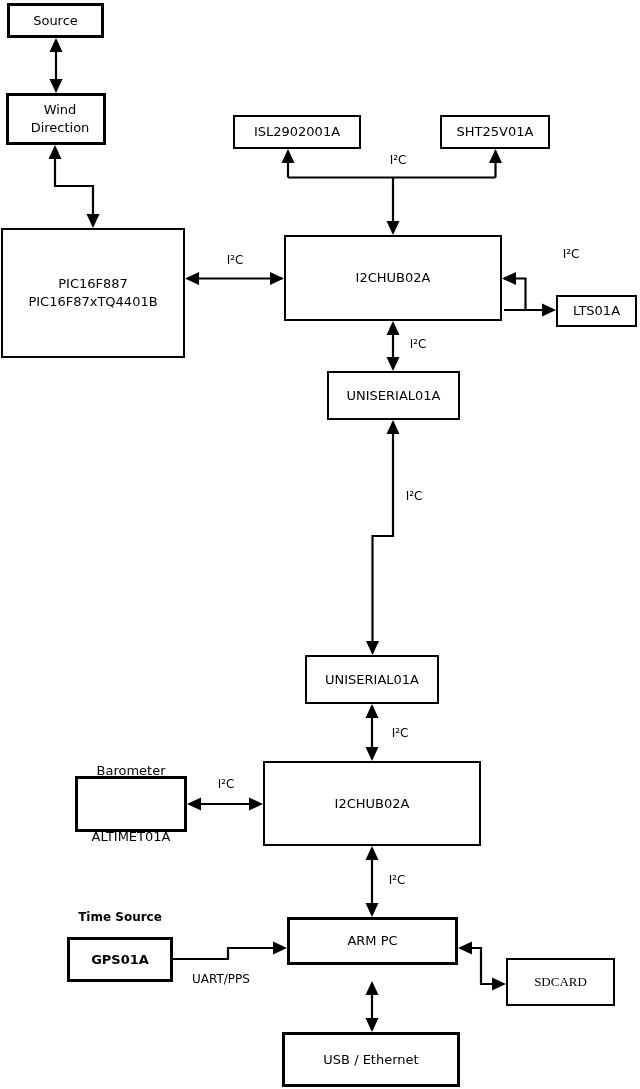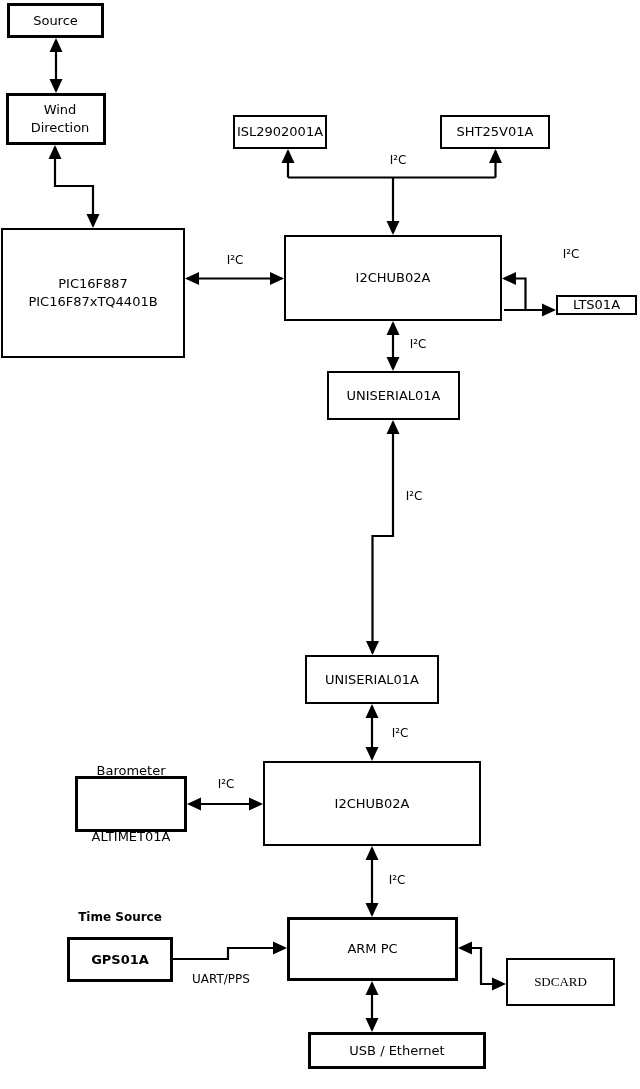--- a/index.html
+++ b/index.html
@@ -122,33 +122,33 @@
   <div class="box thick" style="left:6px;top:93px;width:100px;height:52px;padding-left:8px;">
     <span>Wind</span>
     <span>Direction</span>
   </div>
 
   <div class="box" style="left:1px;top:228px;width:184px;height:130px;">
     <span>PIC16F887</span>
     <span>PIC16F87xTQ4401B</span>
   </div>
 
-  <div class="box" style="left:233px;top:115px;width:94px;height:34px;">
+  <div class="box" style="left:233px;top:115px;width:128px;height:34px;">
     <span>ISL2902001A</span>
   </div>
 
   <div class="box" style="left:440px;top:115px;width:110px;height:34px;">
     <span>SHT25V01A</span>
   </div>
 
   <div class="box" style="left:284px;top:235px;width:218px;height:86px;">
     <span>I2CHUB02A</span>
   </div>
 
-  <div class="box" style="left:556px;top:295px;width:81px;height:20px;">
+  <div class="box" style="left:556px;top:295px;width:81px;height:32px;">
     <span>LTS01A</span>
   </div>
 
   <div class="box" style="left:327px;top:371px;width:133px;height:49px;">
     <span>UNISERIAL01A</span>
   </div>
 
   <div class="box" style="left:305px;top:655px;width:134px;height:49px;">
     <span>UNISERIAL01A</span>
   </div>
@@ -159,29 +159,29 @@
 
   <div class="box thick" style="left:75px;top:776px;width:112px;height:56px;gap:48px;">
     <span>Barometer</span>
     <span>ALTIMET01A</span>
   </div>
 
   <div class="box thick" style="left:67px;top:937px;width:106px;height:45px;font-weight:bold;">
     <span>GPS01A</span>
   </div>
 
-  <div class="box thick" style="left:287px;top:917px;width:171px;height:64px;">
+  <div class="box thick" style="left:287px;top:917px;width:171px;height:48px;">
     <span>ARM PC</span>
   </div>
 
   <div class="box" style="left:506px;top:958px;width:109px;height:48px;font-family:Liberation Serif, serif;">
     <span>SDCARD</span>
   </div>
 
-  <div class="box thick" style="left:282px;top:1032px;width:178px;height:37px;margin-left:26px;">
+  <div class="box thick" style="left:282px;top:1032px;width:178px;height:55px;">
     <span>USB / Ethernet</span>
   </div>
 
   <span class="lbl" style="left:235px;top:260px;">I²C</span>
   <span class="lbl" style="left:398px;top:160px;">I²C</span>
   <span class="lbl" style="left:571px;top:254px;">I²C</span>
   <span class="lbl" style="left:418px;top:344px;">I²C</span>
   <span class="lbl" style="left:414px;top:496px;">I²C</span>
   <span class="lbl" style="left:400px;top:733px;">I²C</span>
   <span class="lbl" style="left:226px;top:784px;">I²C</span>

